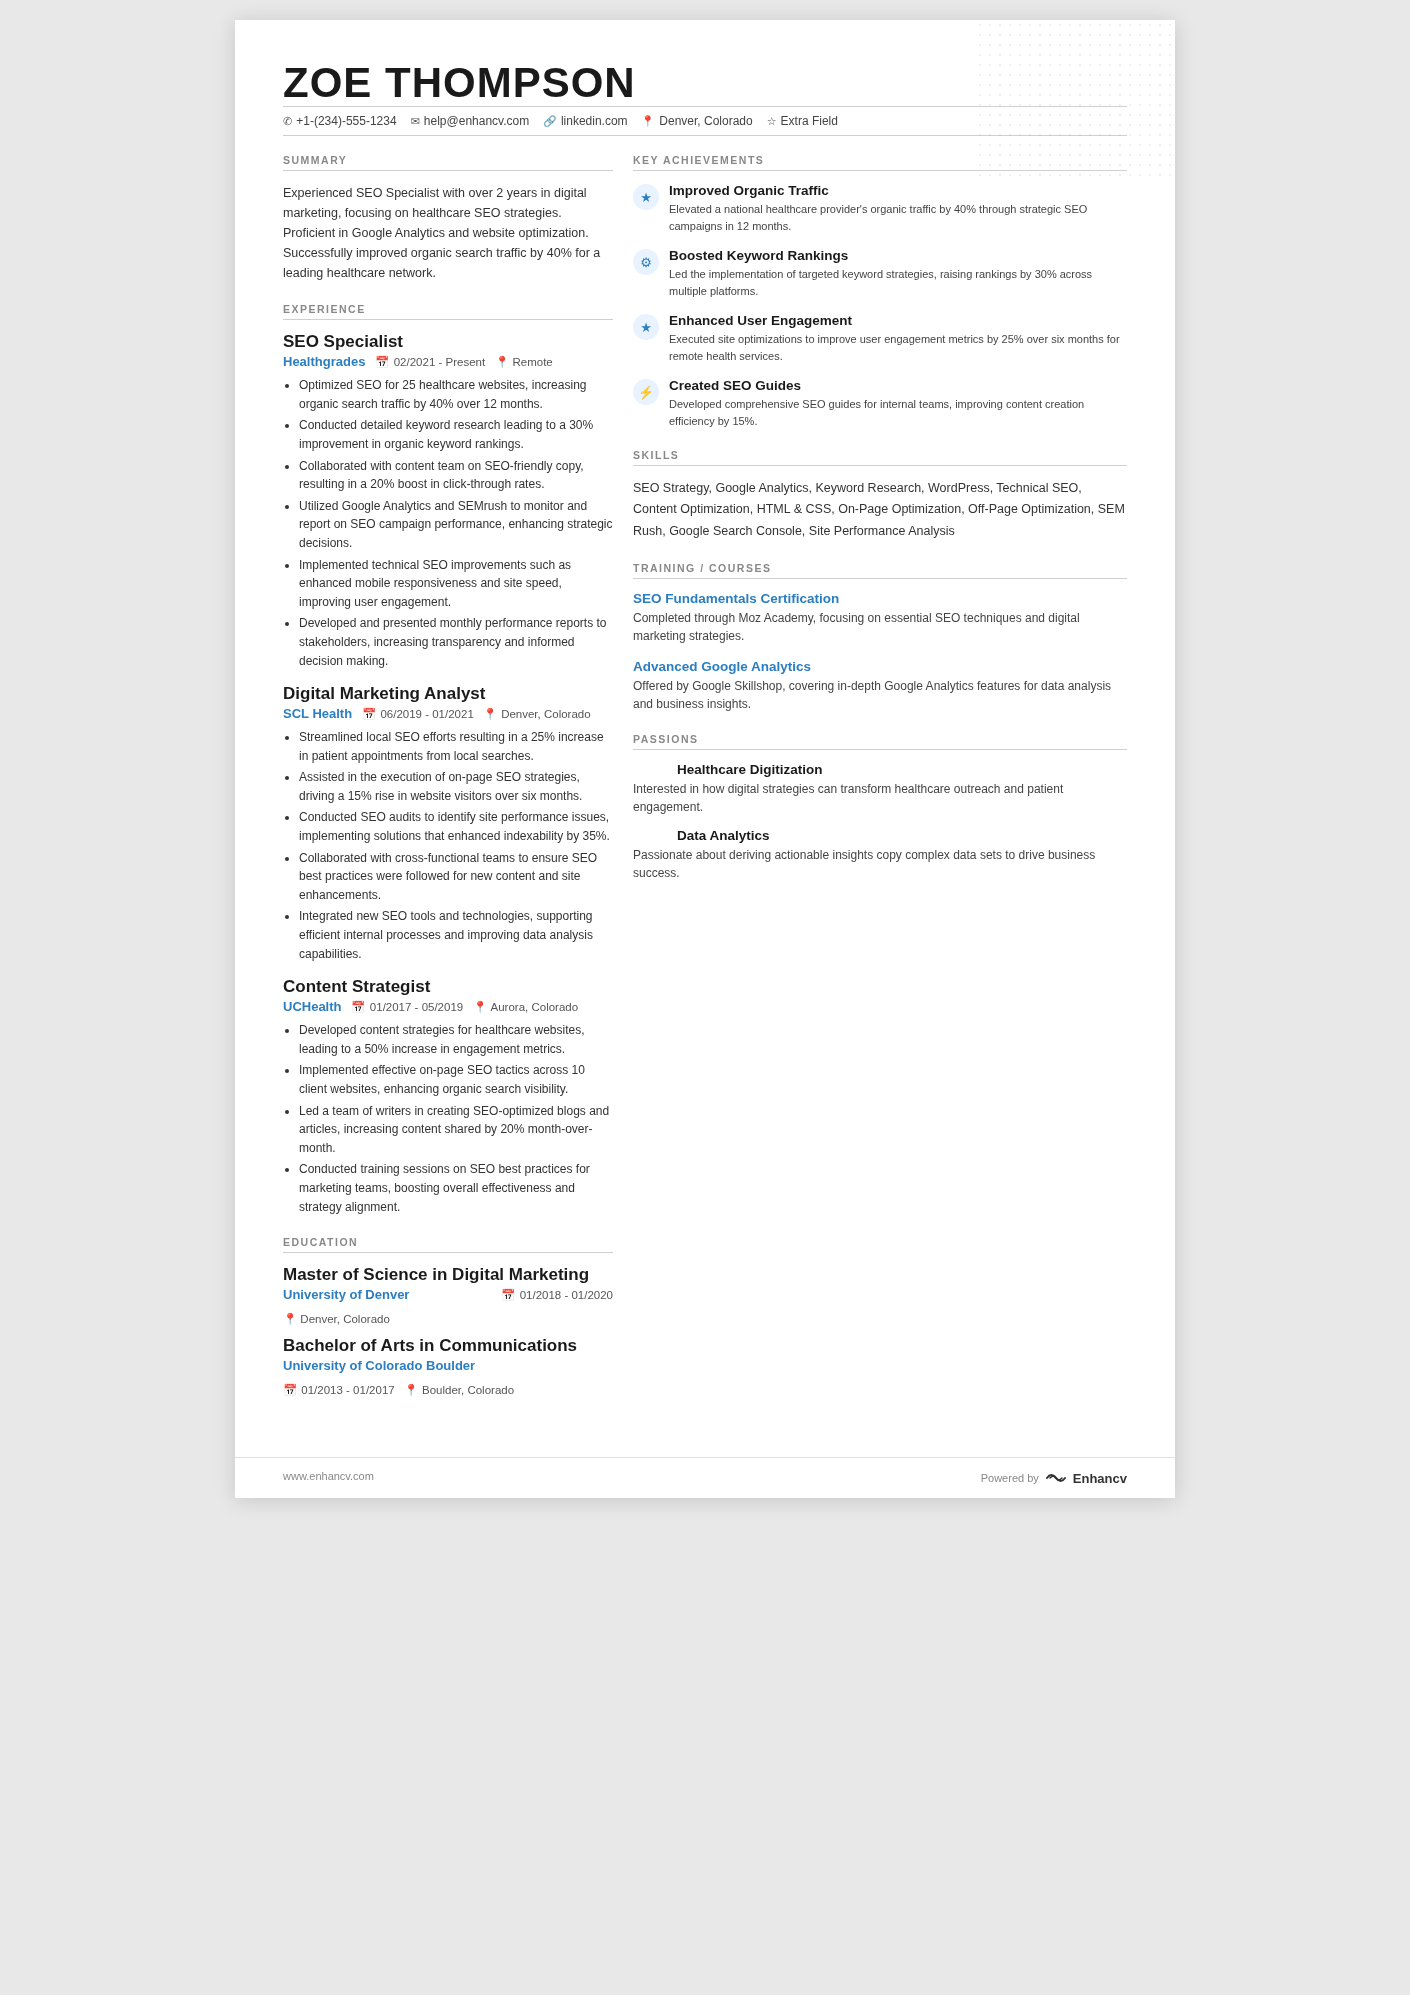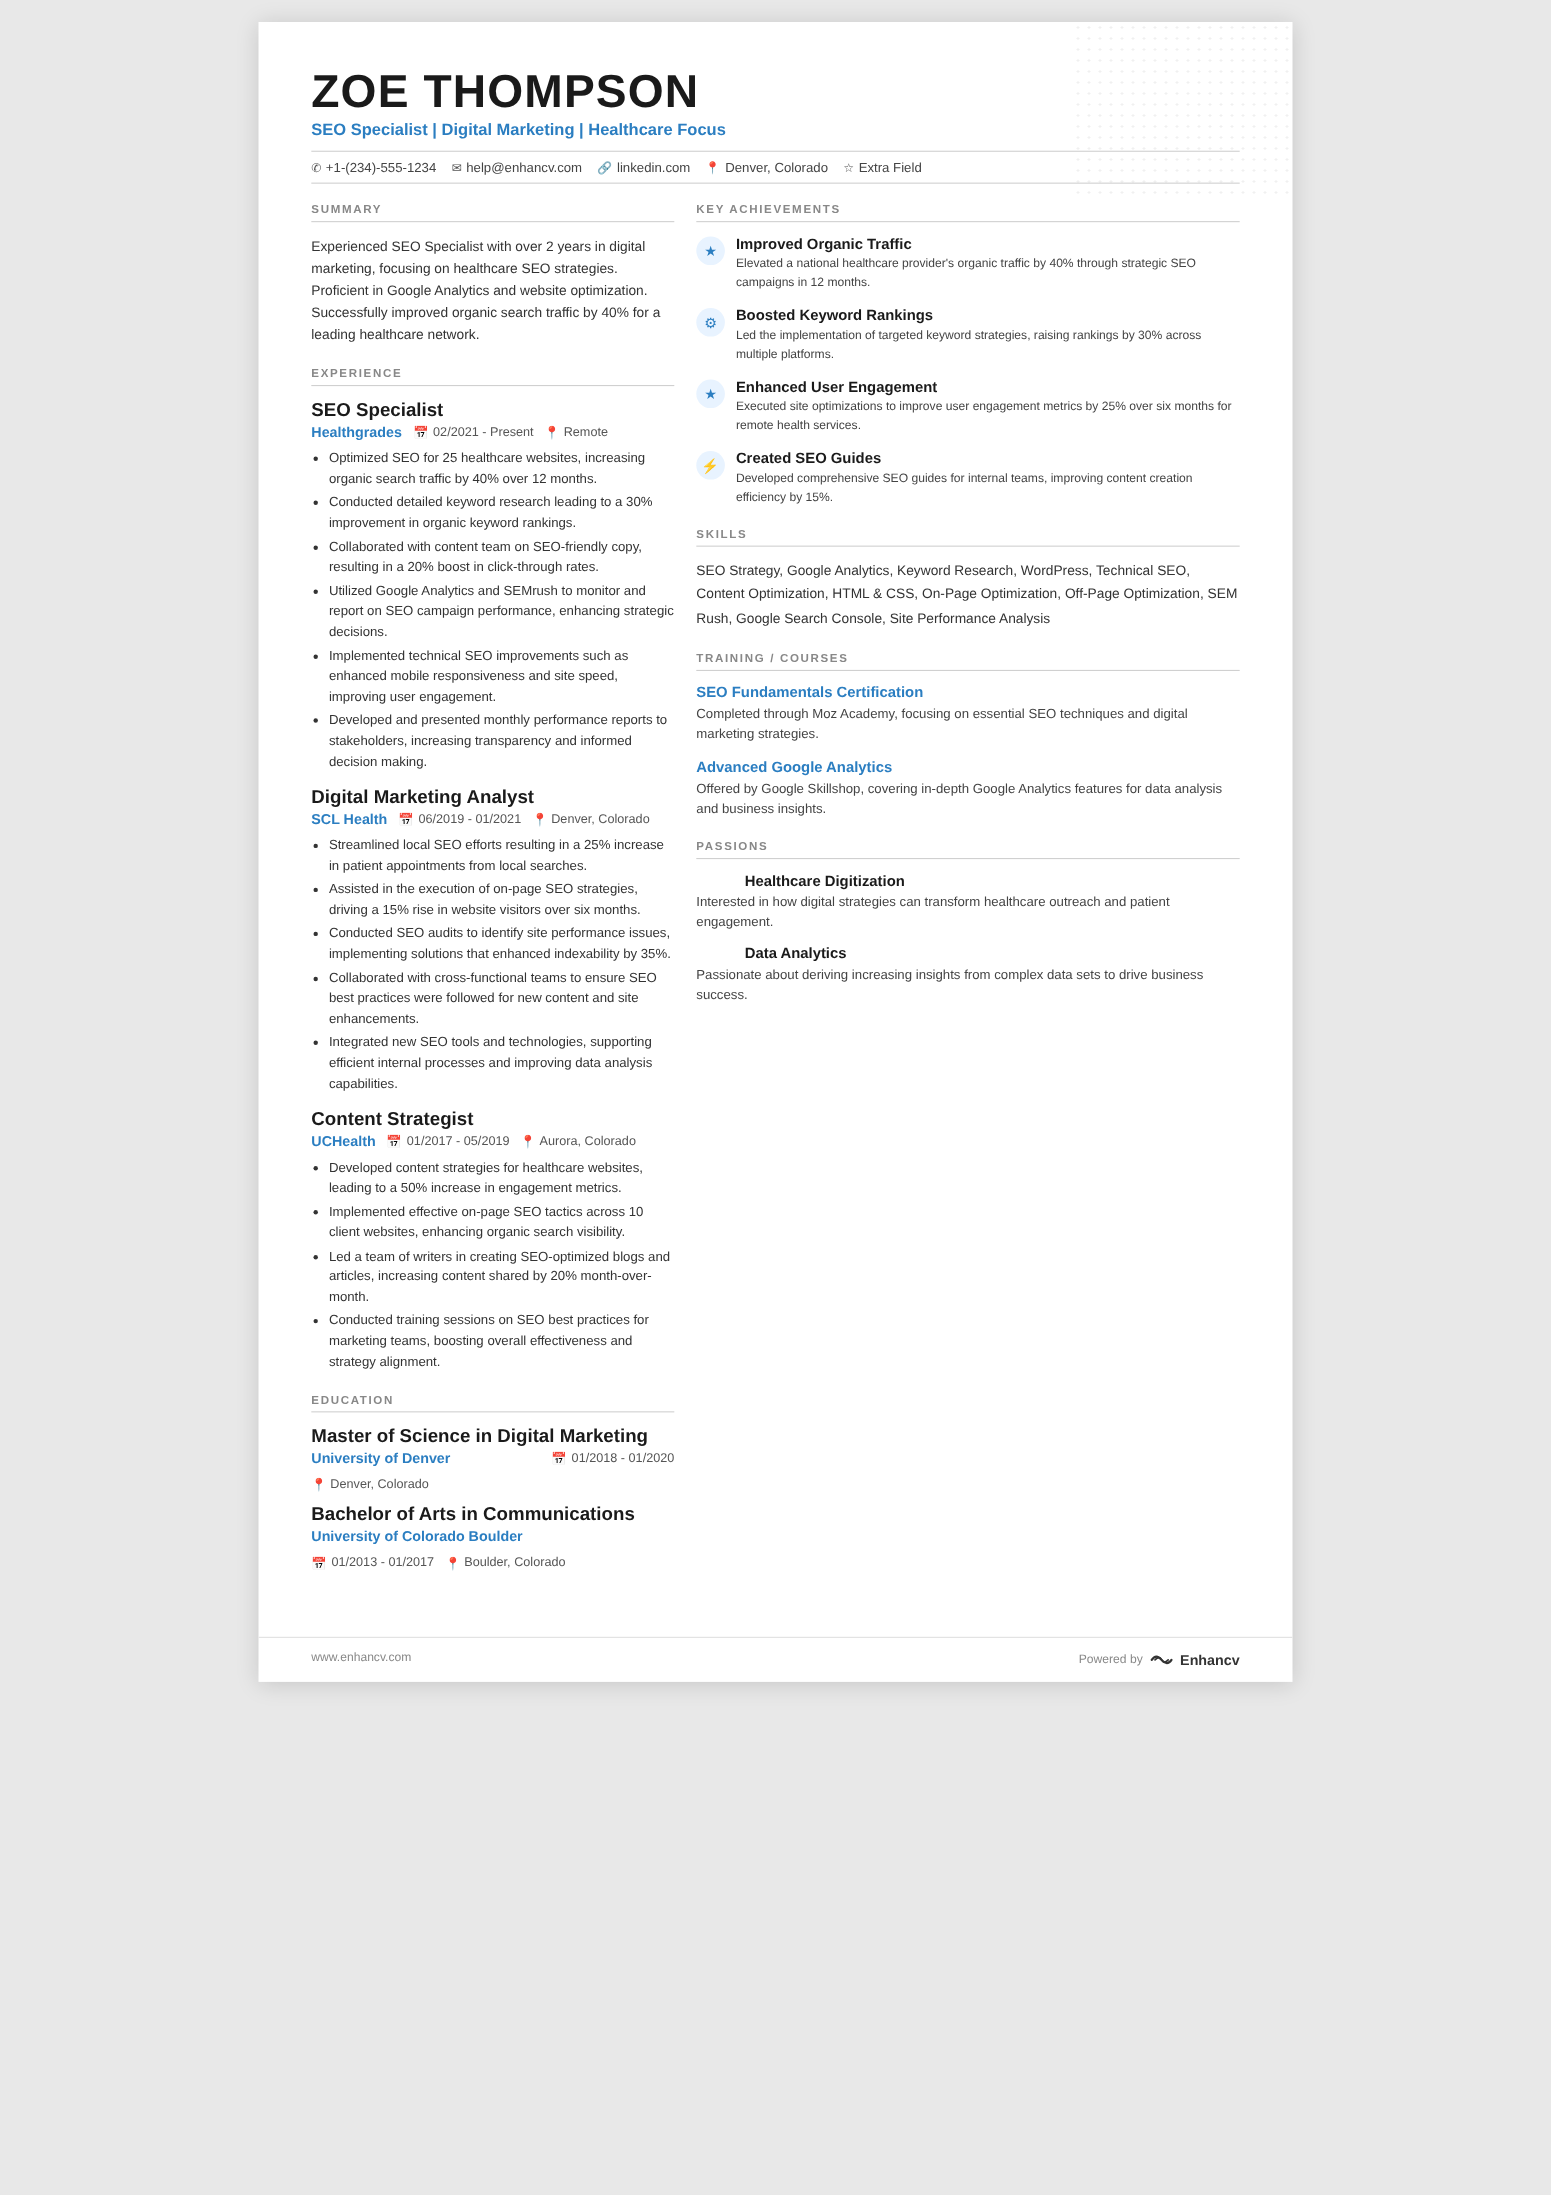--- a/index.html
+++ b/index.html
@@ -271,21 +271,20 @@
 </head>
 <body>
 
 <div class="resume-paper">
   <div class="dot-pattern"></div>
 
   <div class="resume-content">
 
     <div class="header-section">
       <div class="name">ZOE THOMPSON</div>
-      <div class="title">SEO Specialist | Digital Marketing | Healthcare Focus</div>
       <div class="contact-bar">
         <div class="contact-item">
           <span class="contact-icon">✆</span>
           <span>+1-(234)-555-1234</span>
         </div>
         <div class="contact-item">
           <span class="contact-icon">✉</span>
           <span>help@enhancv.com</span>
         </div>
         <div class="contact-item">
@@ -467,21 +466,21 @@
 
         <div class="section-heading">PASSIONS</div>
 
         <div class="passion-item">
           <div class="passion-title">Healthcare Digitization</div>
           <div class="passion-desc">Interested in how digital strategies can transform healthcare outreach and patient engagement.</div>
         </div>
 
         <div class="passion-item">
           <div class="passion-title">Data Analytics</div>
-          <div class="passion-desc">Passionate about deriving increasing insights from complex data sets to drive business success.</div>
+          <div class="passion-desc">Passionate about deriving actionable insights copy complex data sets to drive business success.</div>
         </div>
 
       </div>
     </div>
   </div>
 
   <div class="footer">
     <span class="footer-url">www.enhancv.com</span>
     <div class="footer-brand">
       <span>Powered by</span>

